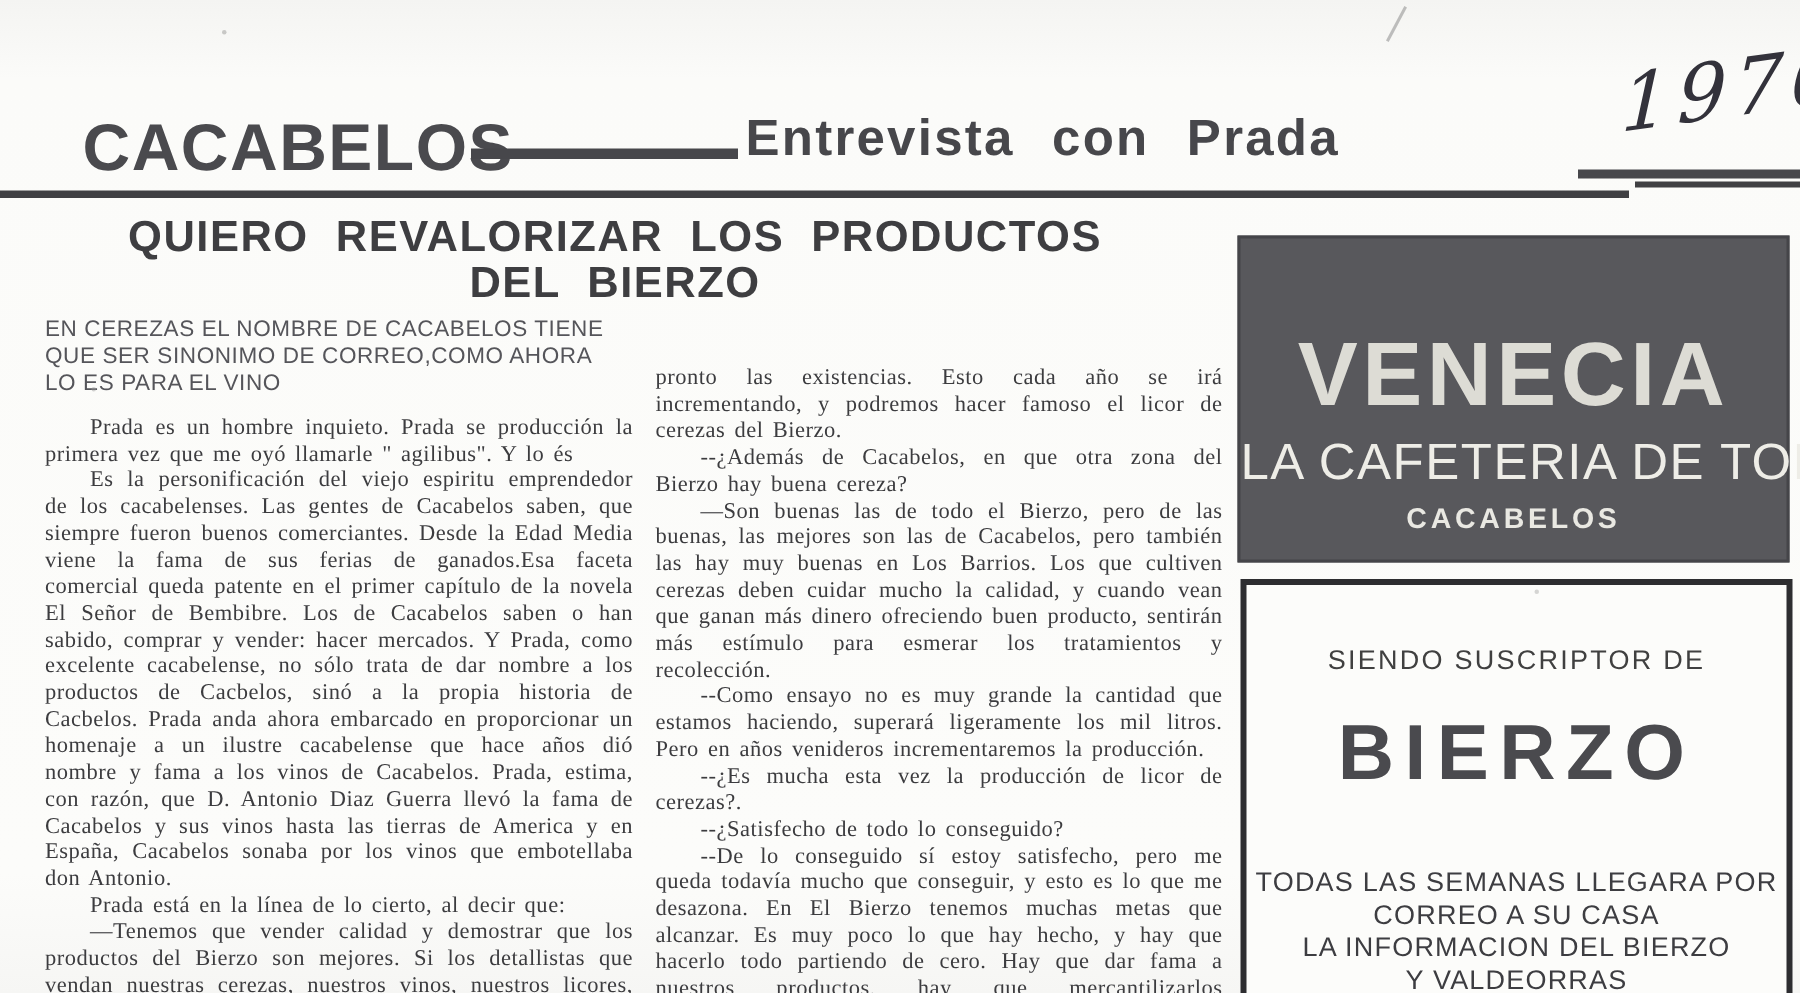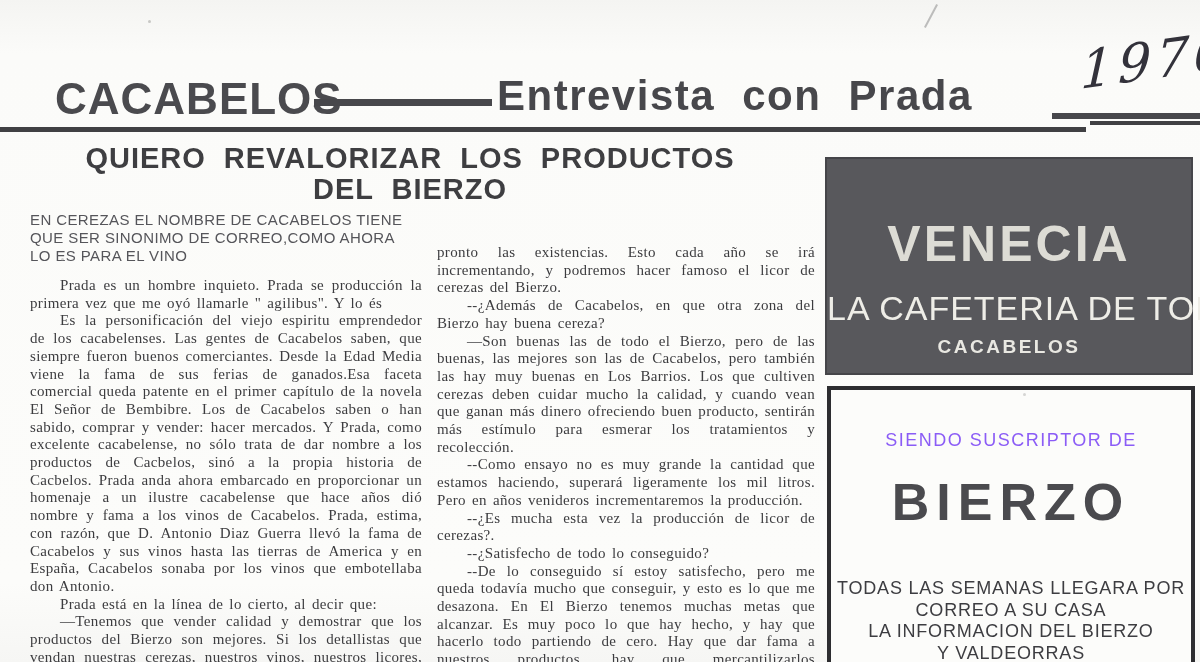--- a/index.html
+++ b/index.html
@@ -10,21 +10,21 @@
     font-family:"Liberation Serif", serif;
   }
   
   .mast-section {
     position:absolute; left:55px; top:77px;
     font-family:"Liberation Sans",sans-serif; font-weight:700; font-size:44px; line-height:1;
     color:#4a4a4e; letter-spacing:1px;
   }
   .mast-title {
     position:absolute; left:497px; top:75px;
-    font-family:"Liberation Sans",sans-serif; font-weight:700; font-size:42px; line-height:1;
+    font-family:"Liberation Sans",sans-serif; font-weight:700; font-size:34px; line-height:1;
     color:#47474b; letter-spacing:1.5px; word-spacing:14px;
   }
   .mast-dash1 { position:absolute; left:314px; top:99px; width:178px; height:7px; background:#47474b; }
   .mast-dash2 { position:absolute; left:1052px; top:113px; width:148px; height:6px; background:#47474b; }
   .rule-main  { position:absolute; left:0; top:127px; width:1086px; height:5px; background:#404043; }
   .rule-right { position:absolute; left:1090px; top:121px; width:110px; height:4px; background:#404043; }
   .handwritten {
     position:absolute; left:1080px; top:34px;
     font-family:"DejaVu Serif", serif; font-style:italic; font-size:52px; line-height:1;
     color:#33323b; letter-spacing:5px;
@@ -51,33 +51,33 @@
   .col p { margin:0; text-indent:30px; }
   .col p.cont { text-indent:0;margin-top:32px; }
   
   .ad-venecia {
     position:absolute; left:825px; top:157px; width:368px; height:218px;
     background:#58585c; border:2px solid #454549;
     font-family:"Liberation Sans",sans-serif;
   }
   .v-kicker   { position:absolute; left:26px; top:15px; font-size:28px; color:#edece6; letter-spacing:1px; }
   .v-name     { position:absolute; left:0; right:0; top:56px; text-align:center;
-                font-size:50px; font-weight:700; color:#dddcd5; letter-spacing:3px; }
+                font-size:60px; font-weight:700; color:#dddcd5; letter-spacing:3px; }
   .v-tagline  { position:absolute; left:0; right:0; top:130px; text-align:center;
                 font-size:34px; color:#eeede7; letter-spacing:1px; white-space:nowrap; }
   .v-location { position:absolute; left:0; right:0; top:177px; text-align:center;
                 font-size:19px; font-weight:700; color:#e9e8e2; letter-spacing:2.5px; }
   
   .ad-aquiana {
     position:absolute; left:827px; top:386px; width:368px; height:300px;
     background:#fcfcfa; border:4px solid #2d2d30;
     font-family:"Liberation Sans",sans-serif;
   }
   .a-kicker { position:absolute; left:0; right:0; top:40px; text-align:center;
-              font-size:18px; color:#8b5cf6; letter-spacing:1.5px; }
+              font-size:18px; color:#404040; letter-spacing:1.5px; }
   .a-name   { position:absolute; left:0; right:0; top:82px; text-align:center;
               font-size:52px; font-weight:700; color:#4a4a4e; letter-spacing:7px; }
   .a-body   { position:absolute; left:0; right:0; top:188px; text-align:center;
               font-size:18px; line-height:21.5px; color:#3d3d41; letter-spacing:0.8px; white-space:pre-line; }
   
   .streak { position:absolute; left:930px; top:3px; width:2px; height:26px;
             background:#8d8d8d; transform:rotate(28deg); opacity:0.55; }
   .speck  { position:absolute; border-radius:50%; background:#9a9a98; }
   .speck1 { left:148px; top:20px;  width:3px; height:3px; opacity:.5; }
   .speck2 { left:61px;  top:258px; width:3px; height:3px; opacity:.45; }

